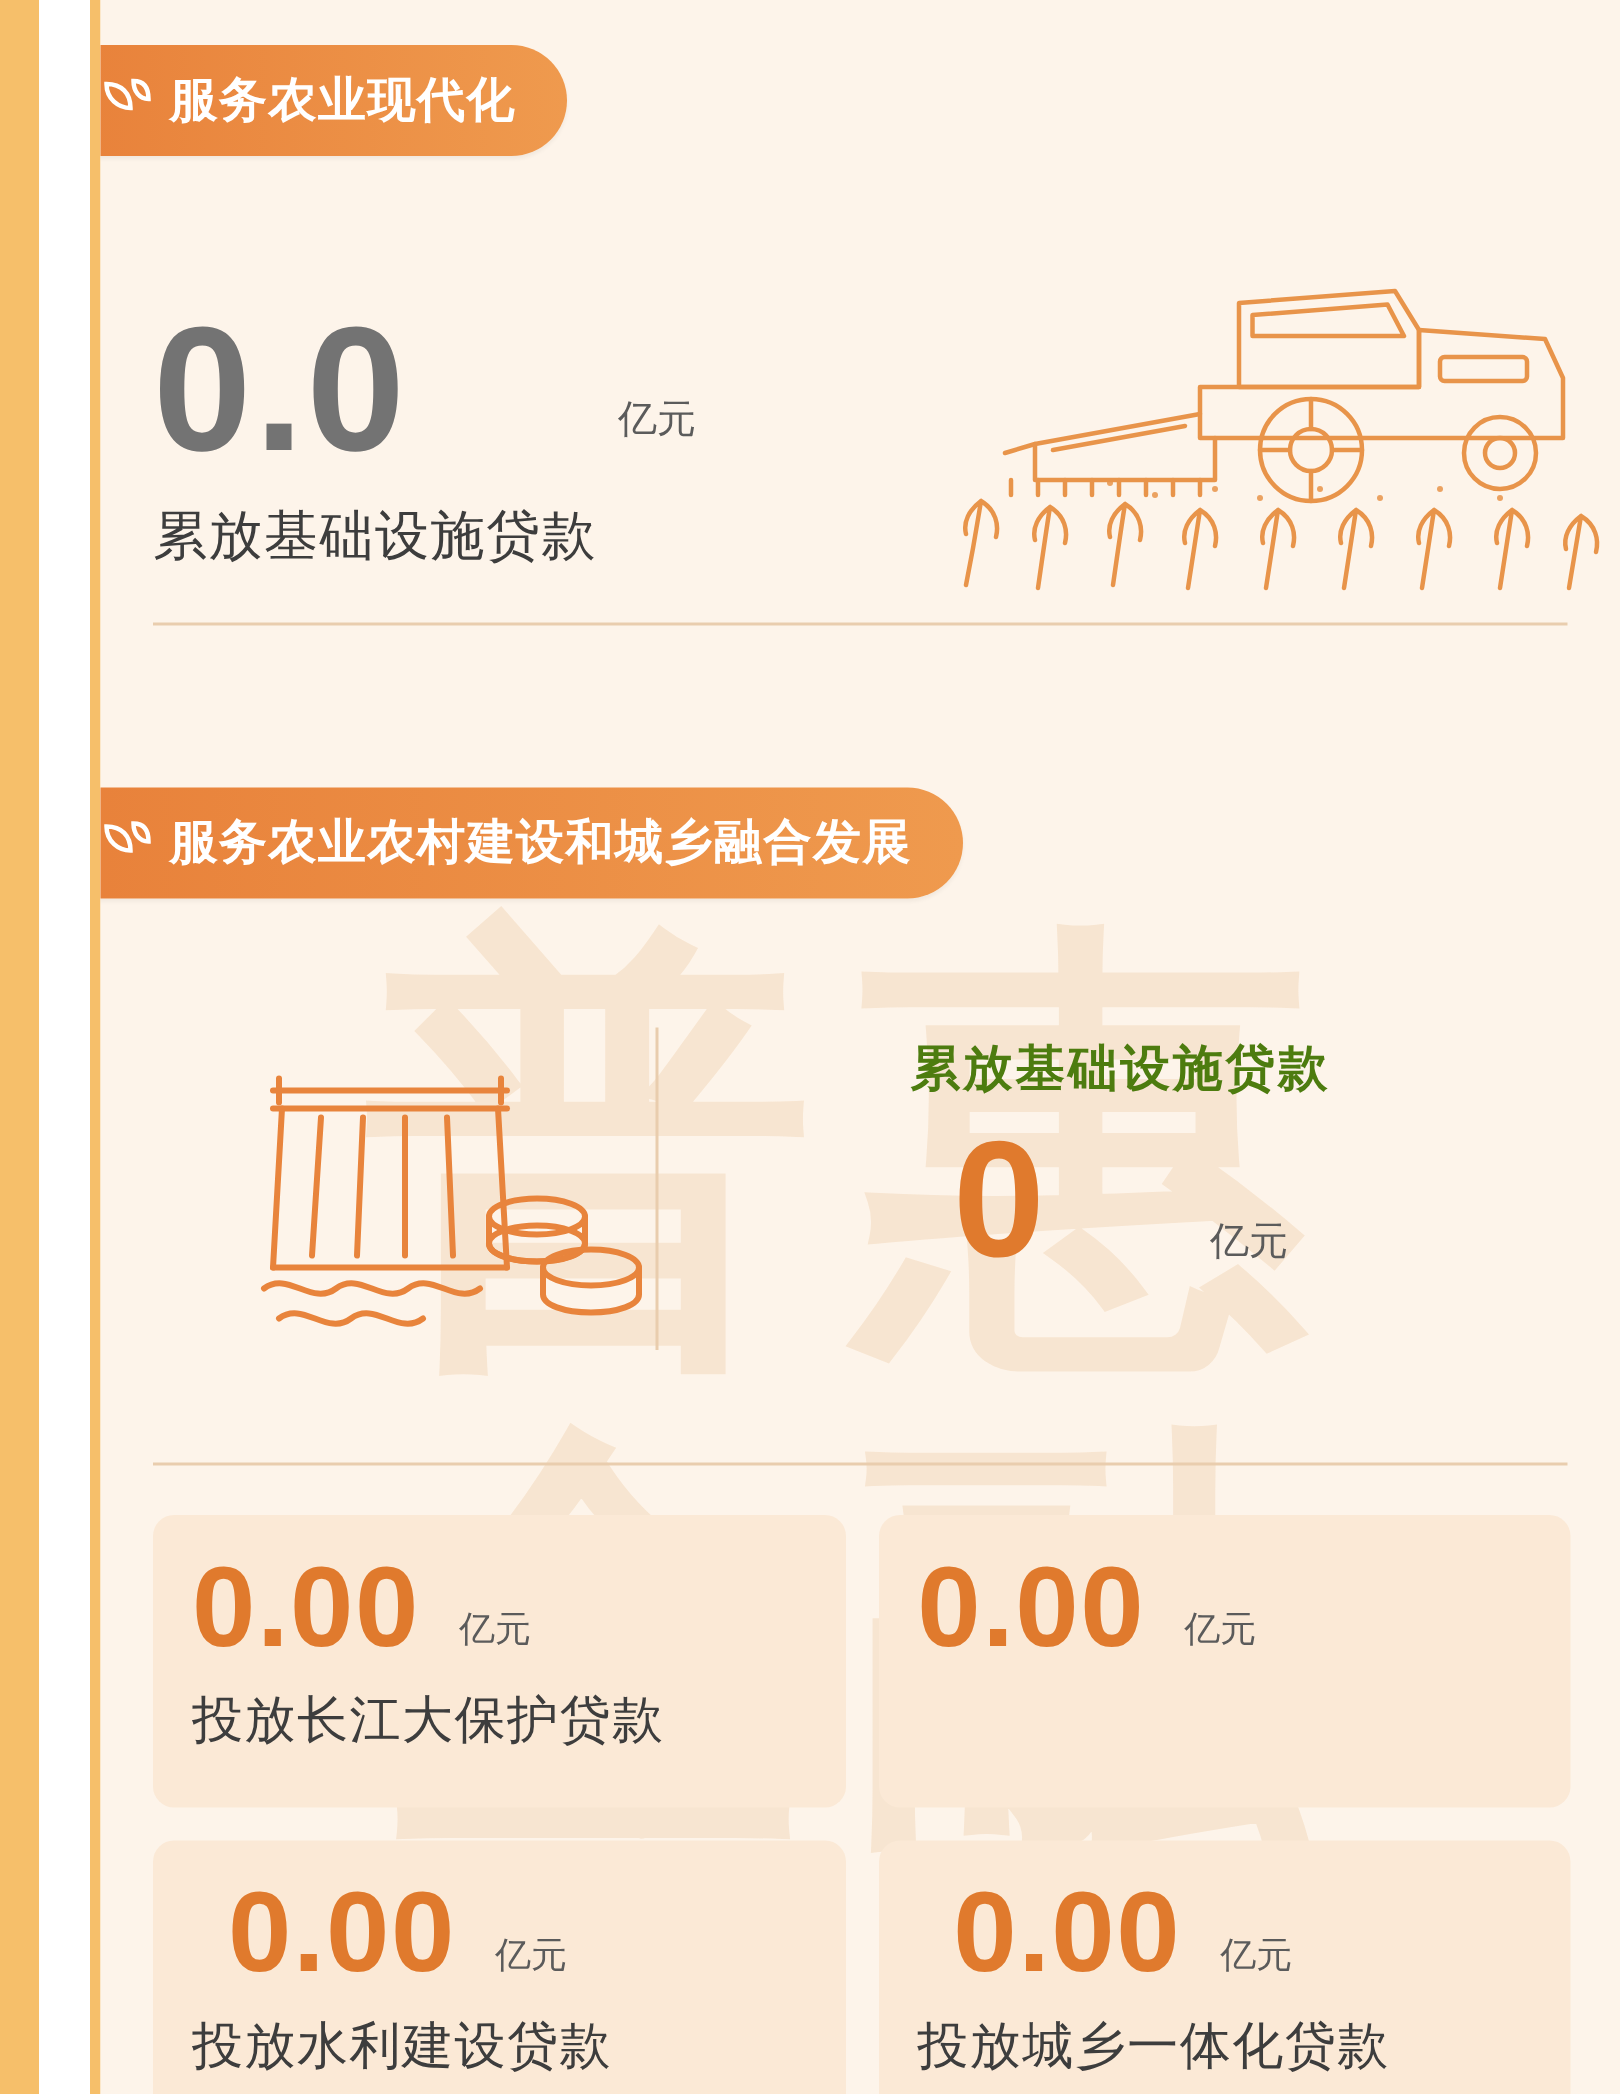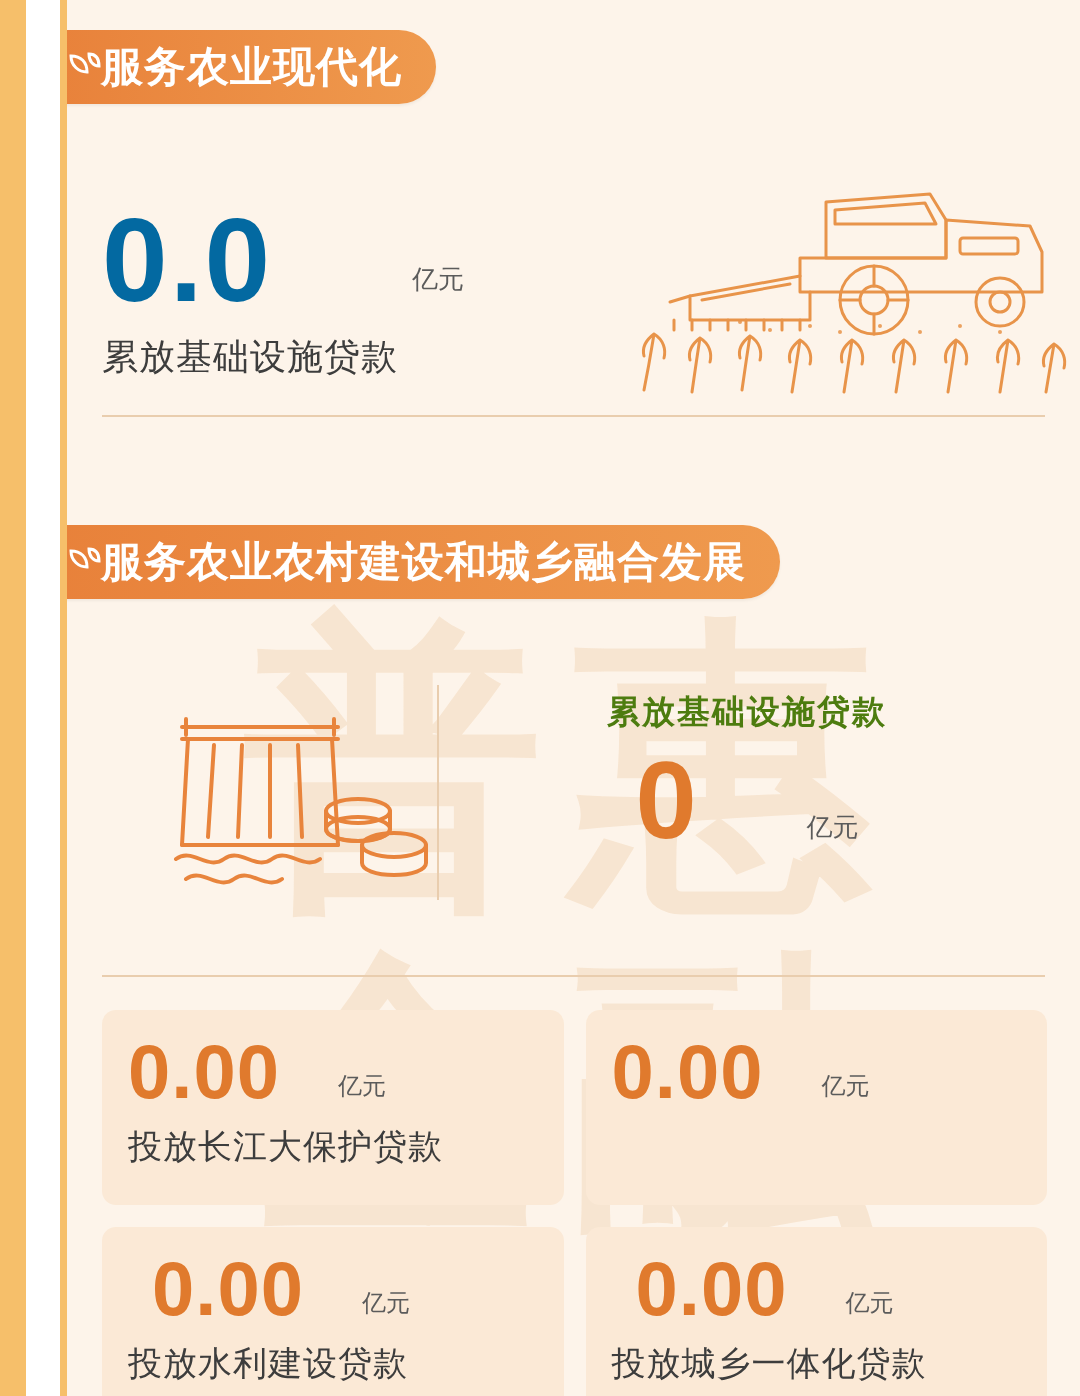--- a/index.html
+++ b/index.html
@@ -82,37 +82,38 @@
     box-shadow: 0 2px 3px rgba(0,0,0,0.05);
   }
   .ribbon .leaf {
     margin-left: 22px;
     width: 34px;
     height: 34px;
     flex: none;
   }
   .ribbon-title {
     color: #ffffff;
-    font-size: 42px;
+    font-size: 32px;
     font-weight: bold;
     letter-spacing: 1px;
+    margin-left: 12px;
     margin-right: 34px;
     white-space: nowrap;
   }
 
   
   .block1 {
     position: absolute;
     left: 0;
     top: 150px;
     width: 1013px;
     height: 290px;
   }
   .big-number {
-    color: #0369a1;
+    color: #737373;
     font-size: 118px;
     font-weight: bold;
     line-height: 110px;
     letter-spacing: 2px;
     font-family: "Liberation Sans", sans-serif;
   }
   .unit {
     color: #5b5b5b;
     font-size: 26px;
     font-weight: normal;
@@ -226,21 +227,20 @@
   .cell {
     background: #fbe9d6;
     border-radius: 14px;
     height: 195px;
     padding: 26px 26px 0 26px;
     box-sizing: border-box;
   }
   .cell-num-row {
     display: flex;
     align-items: flex-end;
-    gap: 32px;
   }
   .cell-number {
     color: #e07a2d;
     font-size: 76px;
     font-weight: bold;
     line-height: 72px;
     letter-spacing: 1px;
   }
   .cell-unit {
     margin-left: 26px;

